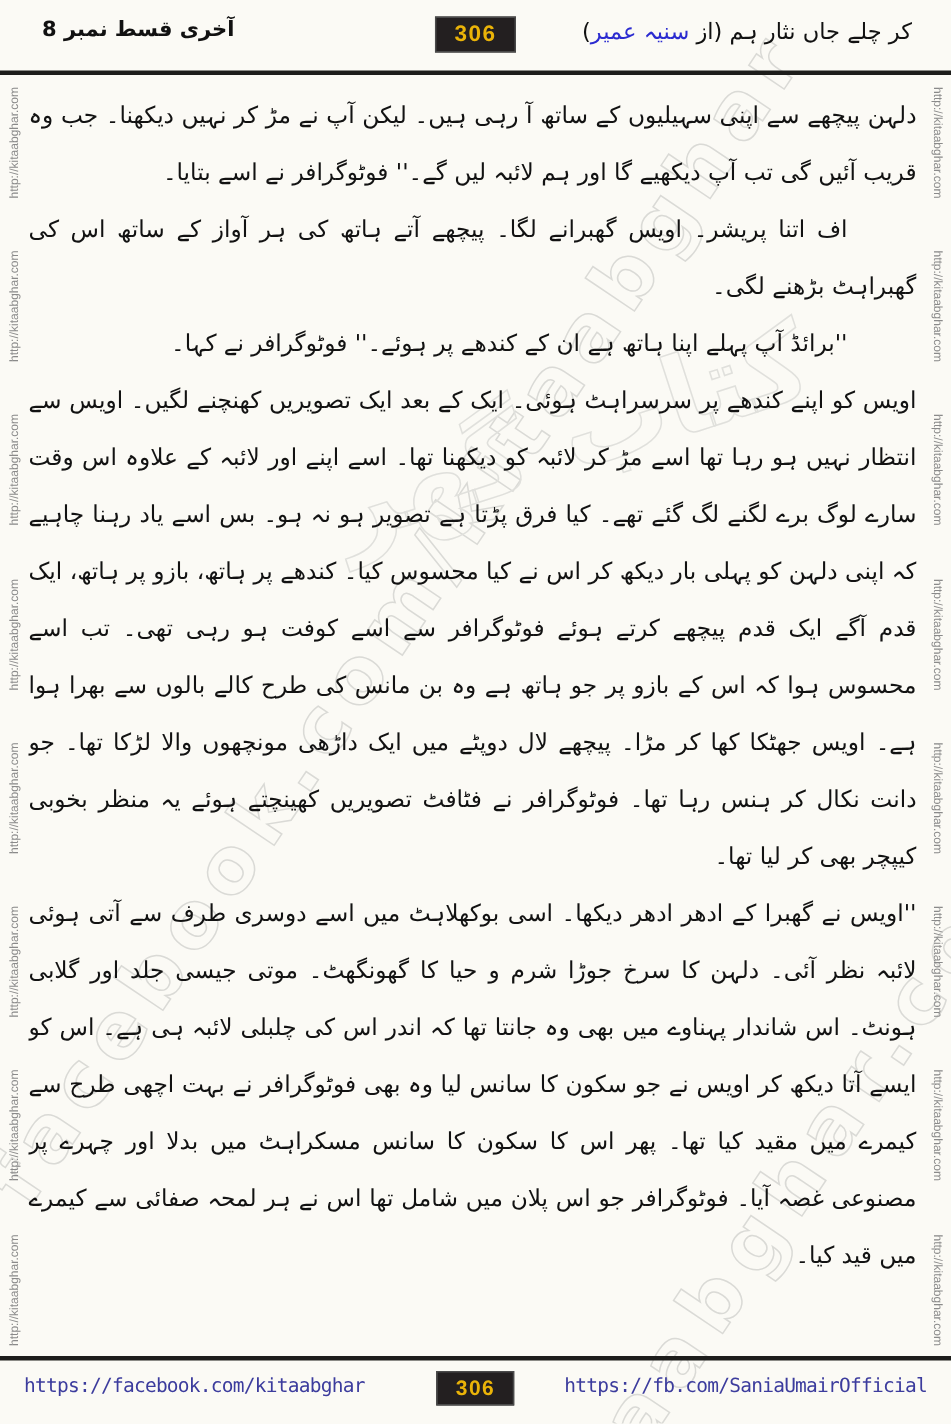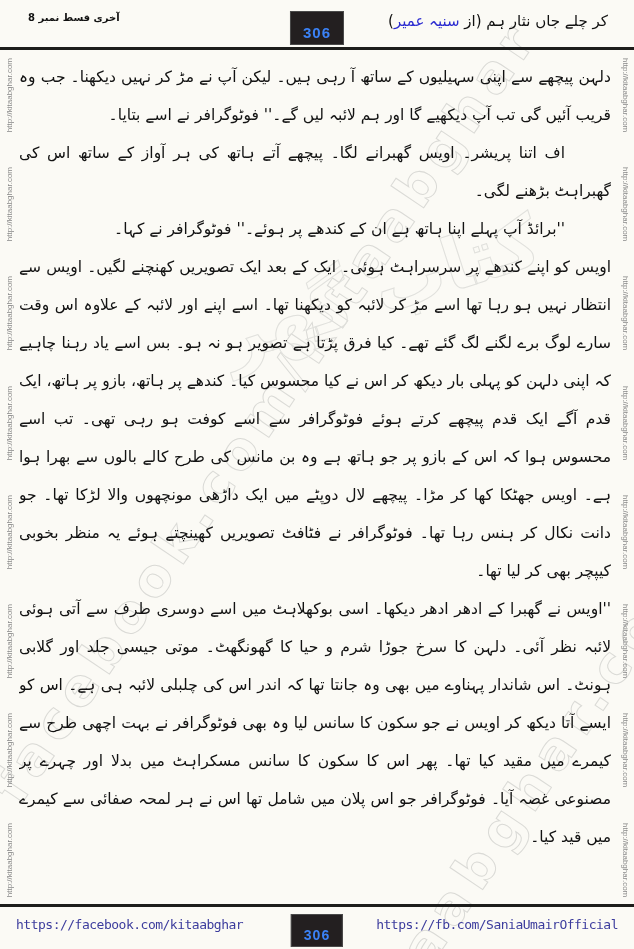--- a/index.html
+++ b/index.html
@@ -10,37 +10,37 @@
     background:#fbfaf5;
     overflow:hidden;
     font-family:"DejaVu Sans", sans-serif;
   }
   .page { position:absolute; inset:0; }
 
   
   .header { position:absolute; top:0; left:0; right:0; height:48px; }
   .hdr-left {
     position:absolute; left:28px; top:12px;
-    direction:rtl; font-weight:bold; font-size:10px; color:#111;
+    direction:rtl; font-weight:bold; font-size:14px; color:#111;
     font-family:"DejaVu Sans", sans-serif;
   }
   .hdr-title {
     position:absolute; right:26px; top:12px;
     direction:rtl; font-weight:normal; font-size:15px; color:#111;
     white-space:nowrap;
   }
   .hdr-title .author { color:#2b2bd0; }
   .page-num-box {
     position:absolute; left:50%; transform:translateX(-50%);
     top:11px;
-    background:#231f20; color:#3b82f6;
+    background:#231f20; color:#eab308;
     border:1px solid #4a4a4a;
     font-family:"Liberation Sans", sans-serif;
     font-weight:bold; font-size:15px;
-    padding:12px 12px 3px 12px;
+    padding:2px 12px 3px 12px;
     letter-spacing:1px;
   }
   .rule {
     position:absolute; left:0; right:0; height:3px; background:#1d1d1b;
   }
   #rule-top { top:47px; }
   #rule-bottom { top:904px; }
 
   
   .side-strip {

